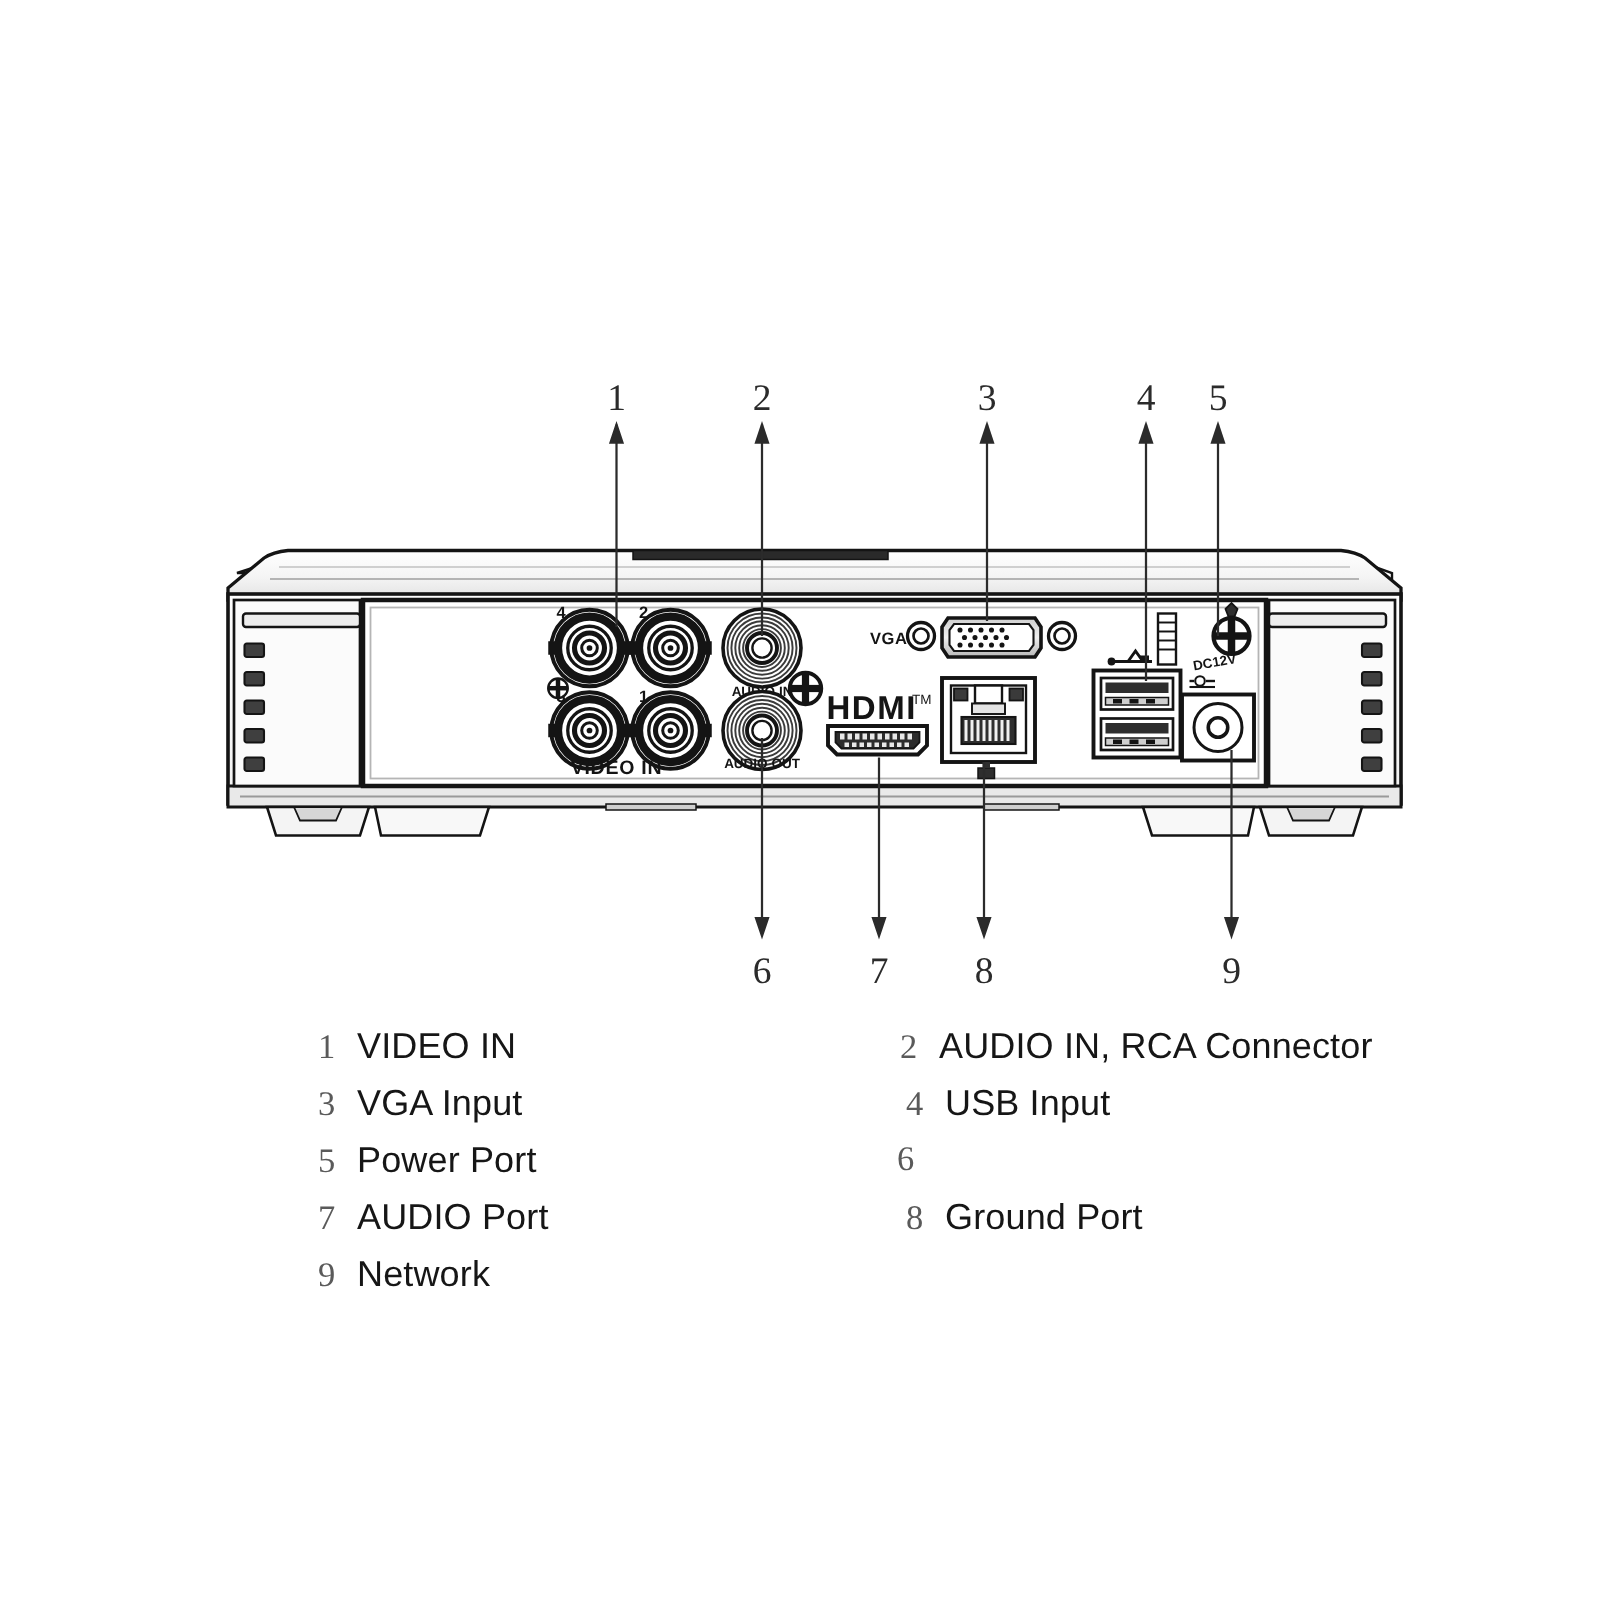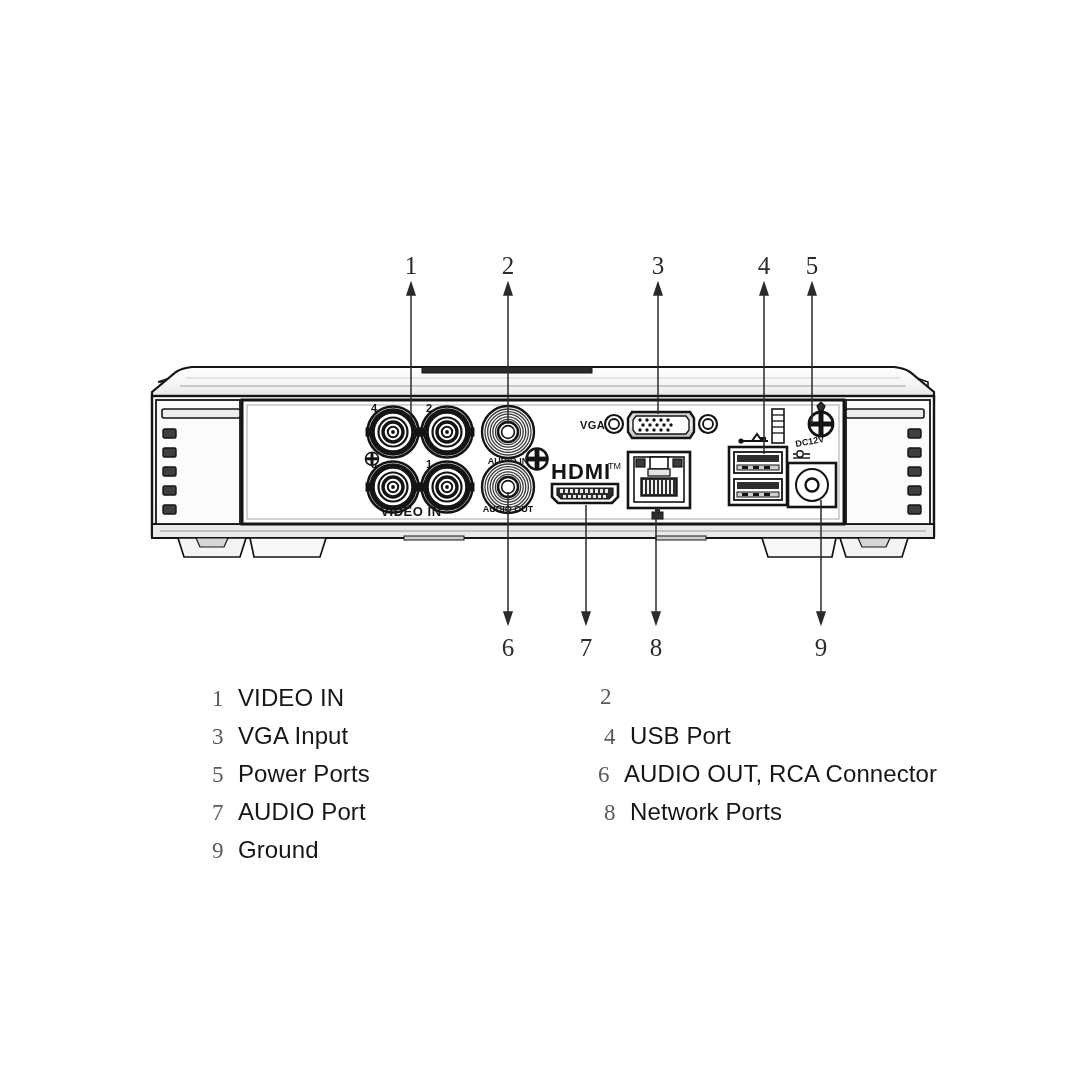--- a/index.html
+++ b/index.html
@@ -430,44 +430,44 @@
       <div class="legend-row">
         <span class="legend-num">1</span>
         <span class="legend-label">VIDEO IN</span>
       </div>
       <div class="legend-row">
         <span class="legend-num">3</span>
         <span class="legend-label">VGA Input</span>
       </div>
       <div class="legend-row">
         <span class="legend-num">5</span>
-        <span class="legend-label">Power Ports</span>
+        <span class="legend-label">Power Port</span>
       </div>
       <div class="legend-row">
         <span class="legend-num">7</span>
         <span class="legend-label">AUDIO Port</span>
       </div>
       <div class="legend-row">
         <span class="legend-num">9</span>
-        <span class="legend-label">Ground</span>
+        <span class="legend-label">Network</span>
       </div>
     </div>
 
     <div class="legend-col right">
       <div class="legend-row">
         <span class="legend-num">2</span>
+        <span class="legend-label">AUDIO IN, RCA Connector</span>
       </div>
       <div class="legend-row">
         <span class="legend-num">4</span>
-        <span class="legend-label">USB Port</span>
+        <span class="legend-label">USB Input</span>
       </div>
       <div class="legend-row">
         <span class="legend-num">6</span>
-        <span class="legend-label">AUDIO OUT, RCA Connector</span>
       </div>
       <div class="legend-row">
         <span class="legend-num">8</span>
-        <span class="legend-label">Network Ports</span>
+        <span class="legend-label">Ground Port</span>
       </div>
     </div>
 
   </div>
 </div>
 
 </body></html>

